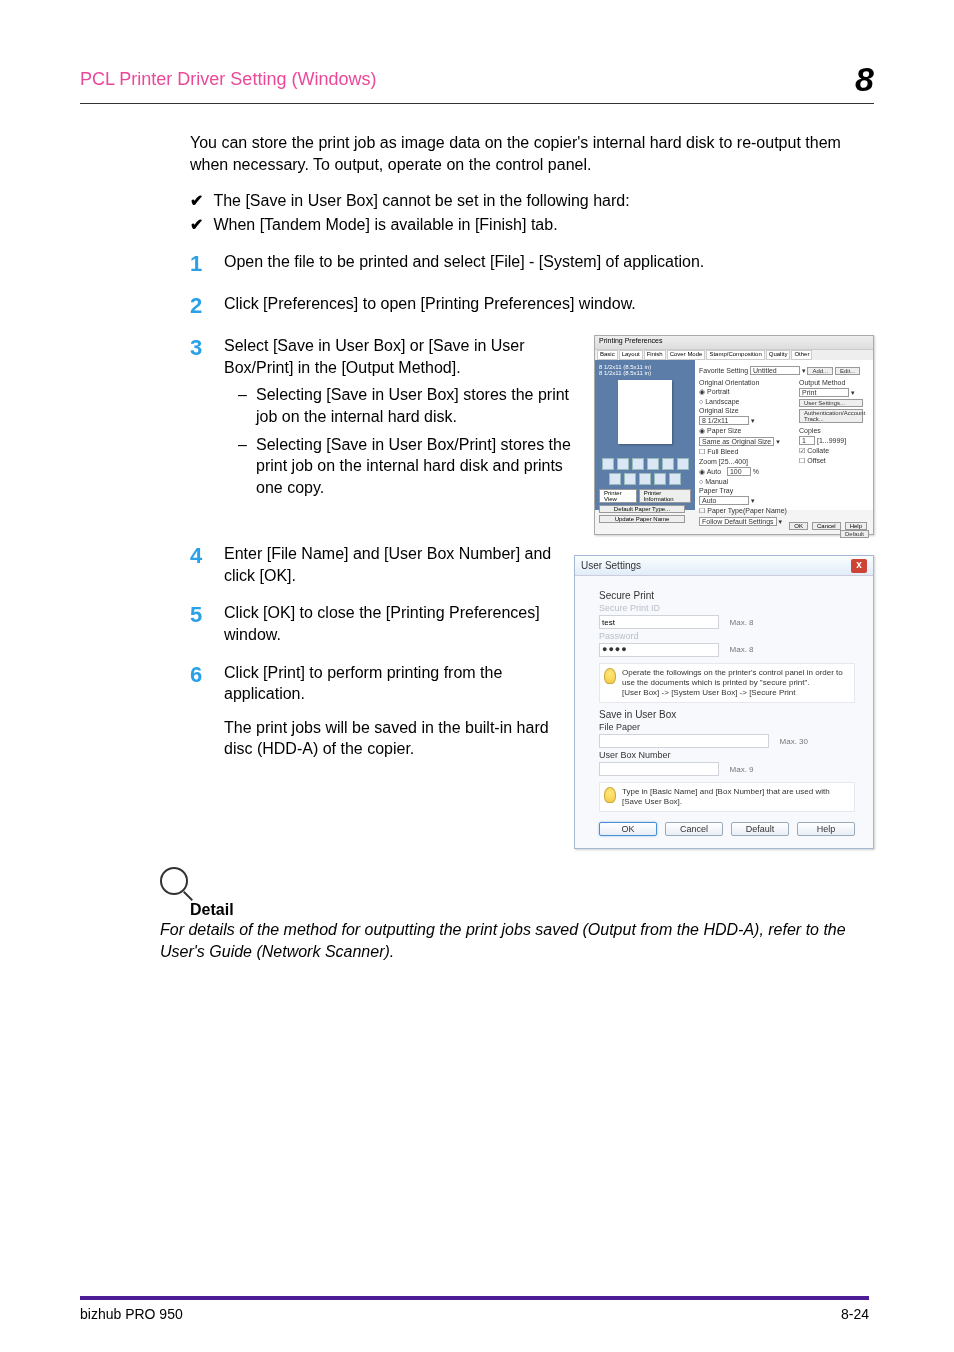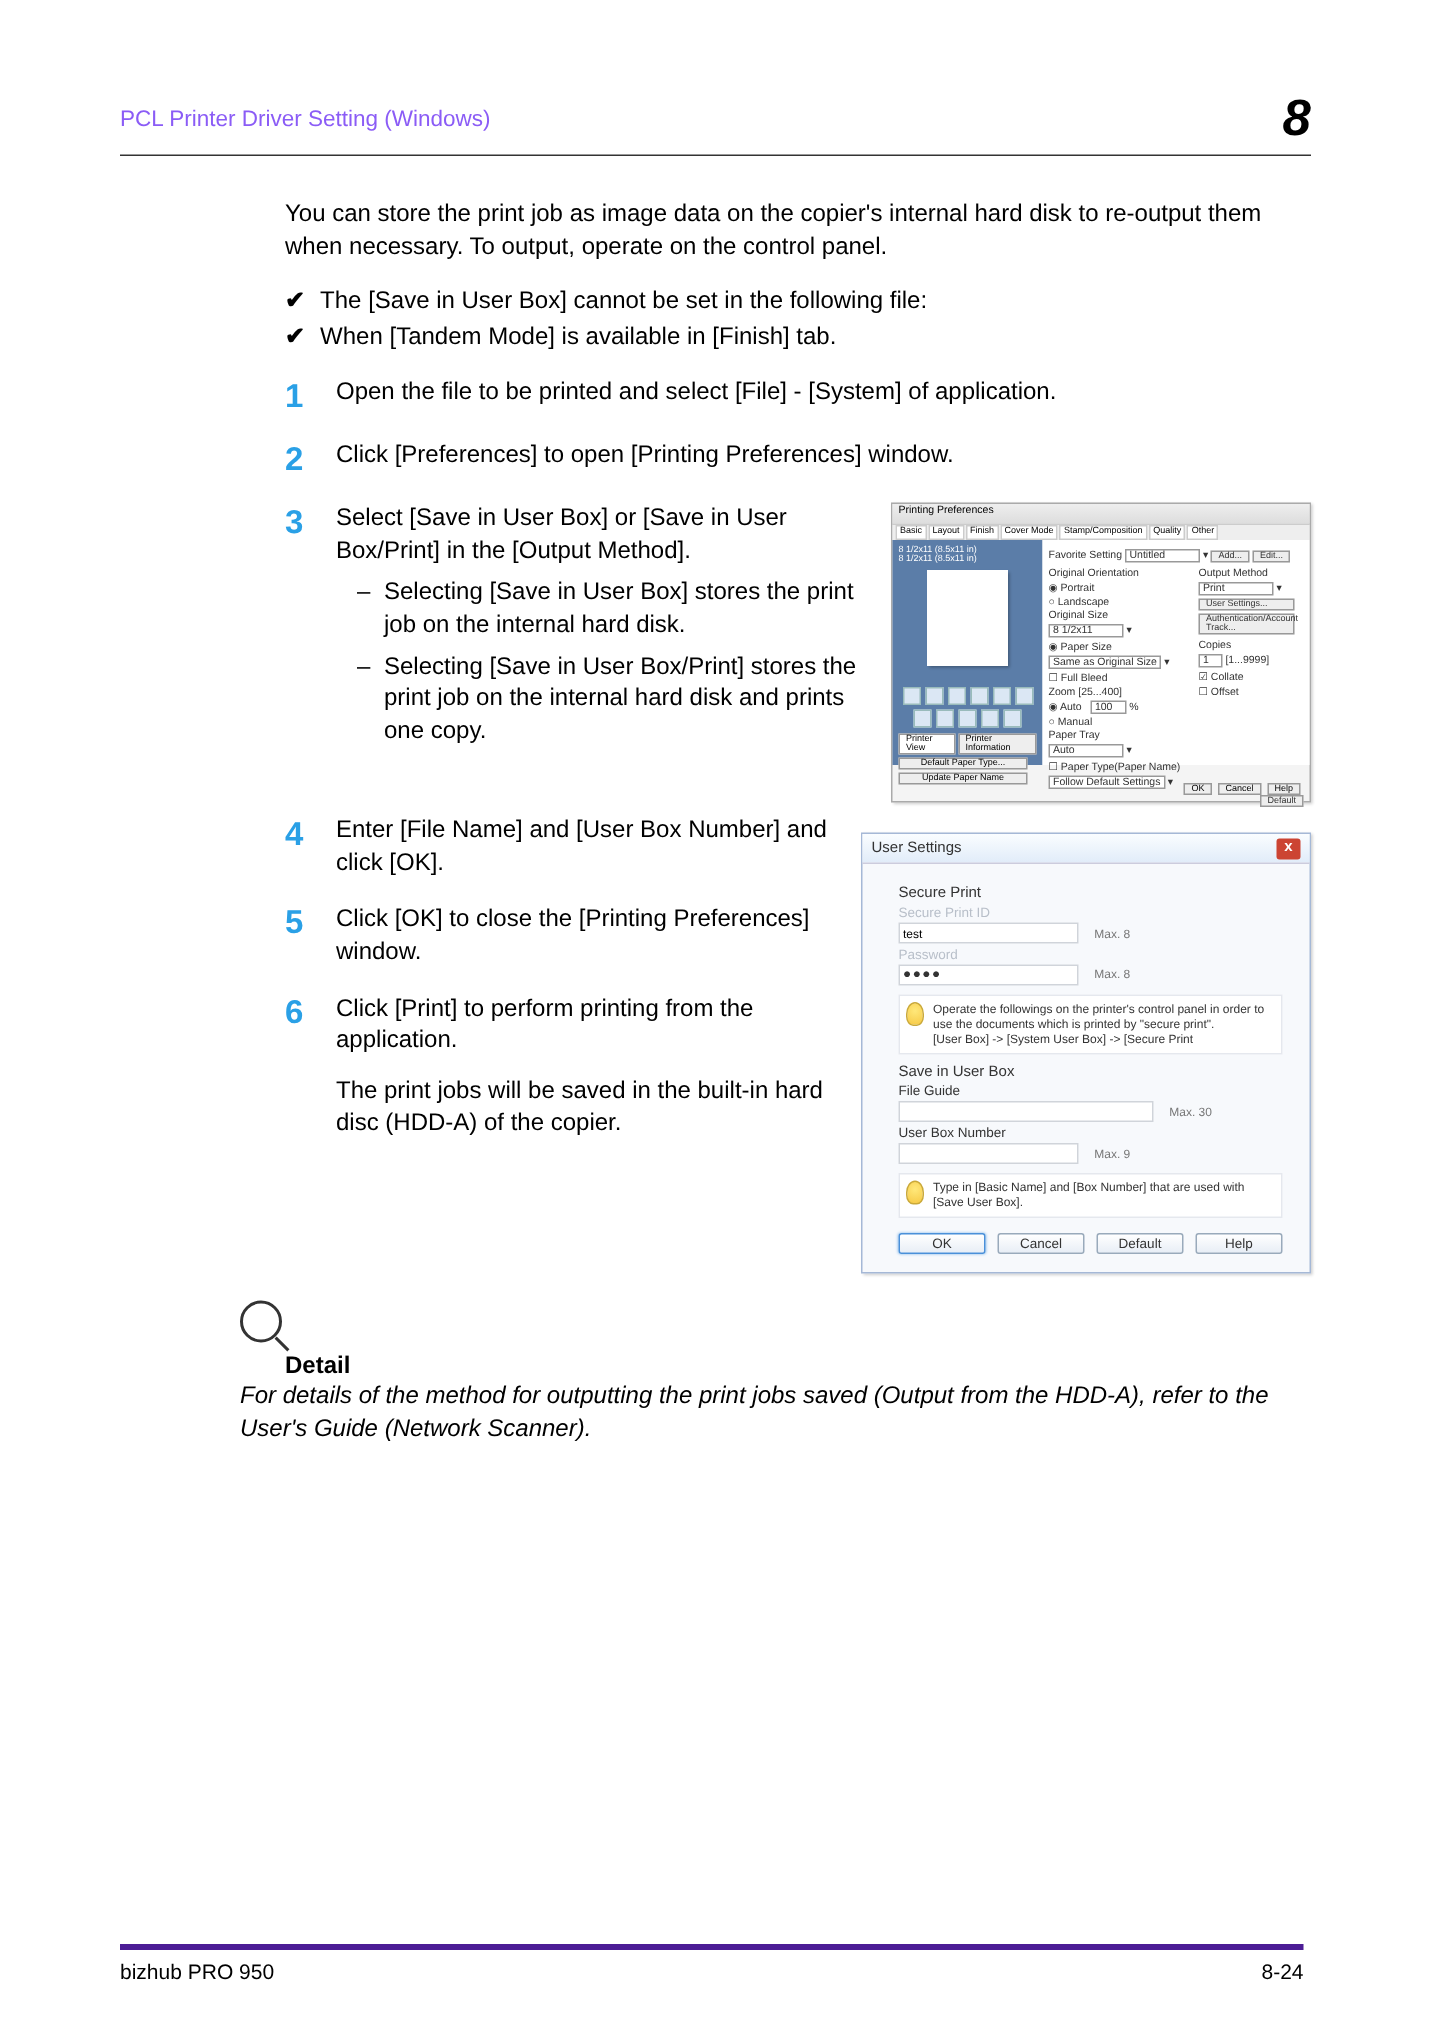--- a/index.html
+++ b/index.html
@@ -14,22 +14,22 @@
     }
     .header {
       display: flex;
       justify-content: space-between;
       align-items: center;
       border-bottom: 1px solid #333;
       padding-bottom: 4px;
       margin-bottom: 28px;
     }
     .header-title {
-      font-size: 15px;
-      color: #8b5cf6;
+      font-size: 18px;
+      color: #ec4899;
     }
     .chapter-num {
       font-size: 34px;
       font-weight: bold;
       font-style: italic;
       color: #000;
       position: relative;
     }
     .content { padding-left: 110px; }
     .section-title {
@@ -126,21 +126,21 @@
   <span style="display:flex;align-items:center;gap:6px;">
     <span class="chapter-num">8</span>
 
   </span>
 </div>
 
 <div class="content">
   <p class="para">You can store the print job as image data on the copier's internal hard disk to re-output them when necessary. To output, operate on the control panel.</p>
 
   <ul class="check-list">
-    <li>The [Save in User Box] cannot be set in the following file:</li>
+    <li>The [Save in User Box] cannot be set in the following hard:</li>
     <li>When [Tandem Mode] is available in [Finish] tab.</li>
   </ul>
 
   <div class="step">
     <div class="step-num">1</div>
     <div class="step-body">Open the file to be printed and select [File] - [System] of application.</div>
   </div>
   <div class="step">
     <div class="step-num">2</div>
     <div class="step-body">Click [Preferences] to open [Printing Preferences] window.</div>
@@ -292,21 +292,21 @@
           <span class="max disabled">Max. 8</span>
         </div>
         <div class="info">
           <span class="bulb"></span>
           <span>
             <span>Operate the followings on the printer's control panel in order to use the documents which is printed by "secure print".</span><br>
             <span>[User Box] -&gt; [System User Box] -&gt; [Secure Print</span>
           </span>
         </div>
         <div class="grp-title">Save in User Box</div>
-        <div class="row">File Guide</div>
+        <div class="row">File Paper</div>
         <div class="row">
           <input type="text" style="width: 170px;">
           <span class="max">Max. 30</span>
         </div>
         <div class="row">User Box Number</div>
         <div class="row">
           <input type="text" style="width: 120px;">
           <span class="max">Max. 9</span>
         </div>
         <div class="info">

